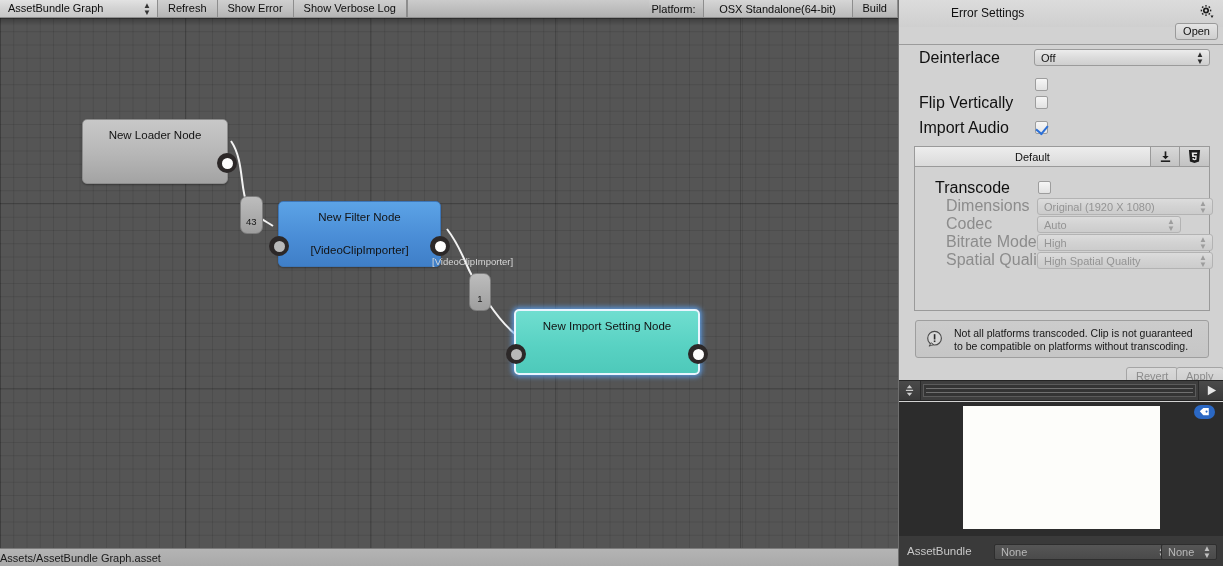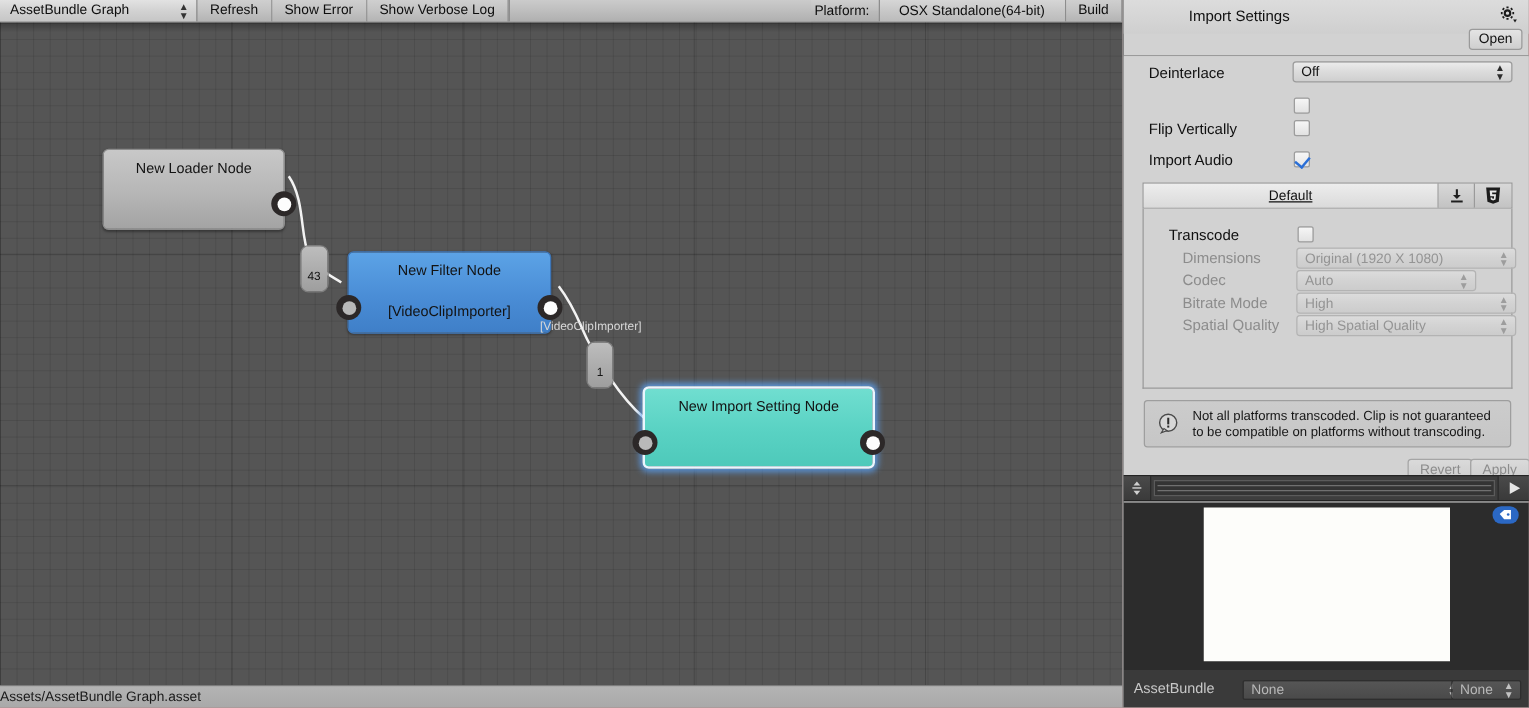--- a/index.html
+++ b/index.html
@@ -190,21 +190,21 @@
   #insp-divider {
     position: absolute; left: 0; top: 44px; width: 325px; height: 1px;
     background: #9b9b9b;
   }
   #insp-body {
     position: absolute; left: 0; top: 45px; width: 325px; height: 335px;
     background: #d2d2d2;
   }
 
   .row { position: absolute; left: 0; width: 325px; height: 18px; display: flex; align-items: center; }
-  .row .rl { position: absolute; left: 20px; font-size: 12px; color: #101010; }
+  .row .rl { position: absolute; left: 20px; font-size: 16px; color: #101010; }
   .row .rl.indent { left: 31px; }
   .row.dim .rl { color: #8c8c8c; }
 
   .popup-field {
     position: absolute;
     height: 17px;
     background: linear-gradient(to bottom, #ececec 0%, #dcdcdc 48%, #cfcfcf 100%);
     border: 1px solid #9b9b9b; border-radius: 3px;
     display: flex; align-items: center;
     padding: 0 3px 0 6px;
@@ -234,21 +234,21 @@
     content: ""; position: absolute; left: 2px; top: 1px;
     width: 6px; height: 9px;
     border: solid #2b6fd6; border-width: 0 2px 2px 0;
     transform: rotate(40deg);
   }
   #plat-box {
     position: absolute; left: 15px; top: 101px;
     width: 296px; height: 21px;
     border: 1px solid #9a9a9a;
     background: linear-gradient(to bottom, #e6e6e6, #d4d4d4);
-    display: flex; align-items: stretch; text-decoration: underline;
+    display: flex; align-items: stretch;
   }
   #plat-default {
     flex: 1;
     display: flex; align-items: center; justify-content: center;
     background: linear-gradient(to bottom, #ededed, #dadada);
     border-right: 1px solid #9a9a9a;
     font-size: 11px; cursor: default;
   }
   .plat-icon {
     width: 29px;
@@ -418,21 +418,21 @@
     </div>
 
     <div id="graph-statusbar">
       <span>Assets/AssetBundle Graph.asset</span>
     </div>
   </div>
 
   <div id="inspector">
 
     <div id="insp-header">
-      <div id="insp-title">Import Settings</div>
+      <div id="insp-title">Error Settings</div>
       <div id="gear">
         <svg viewBox="0 0 16 16" width="16" height="16">
           <circle cx="7" cy="6.5" r="2.2" fill="none" stroke="#1b1b1b" stroke-width="1.7"></circle>
           <g stroke="#1b1b1b" stroke-width="1.7">
             <line x1="7" y1="1.2" x2="7" y2="2.6"></line>
               <line x1="7" y1="10.4" x2="7" y2="11.8"></line>
             <line x1="1.7" y1="6.5" x2="3.1" y2="6.5"></line>
               <line x1="10.9" y1="6.5" x2="12.3" y2="6.5"></line>
             <line x1="3.2" y1="2.7" x2="4.2" y2="3.7"></line>
               <line x1="9.8" y1="9.3" x2="10.8" y2="10.3"></line>

